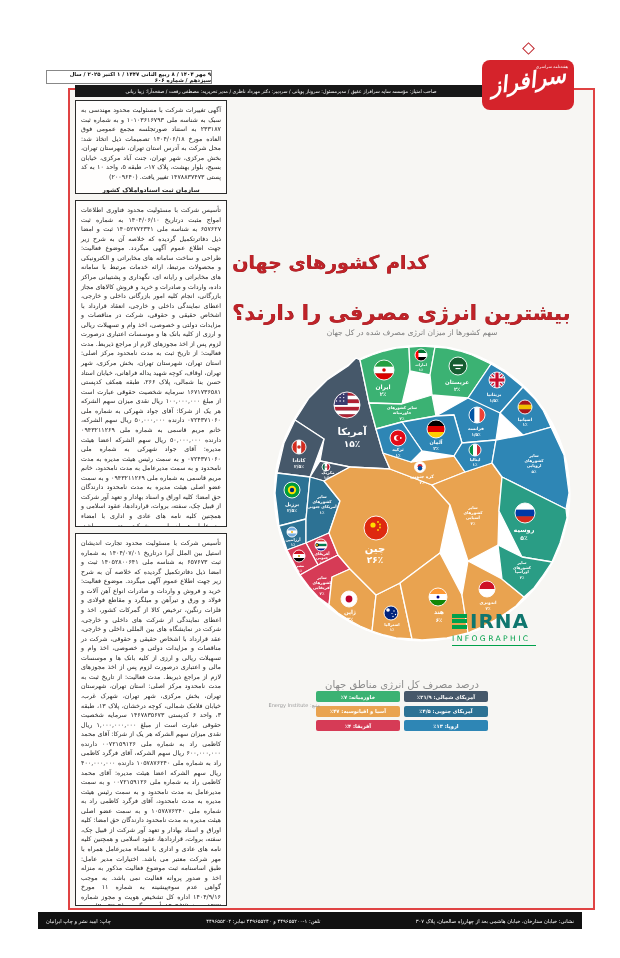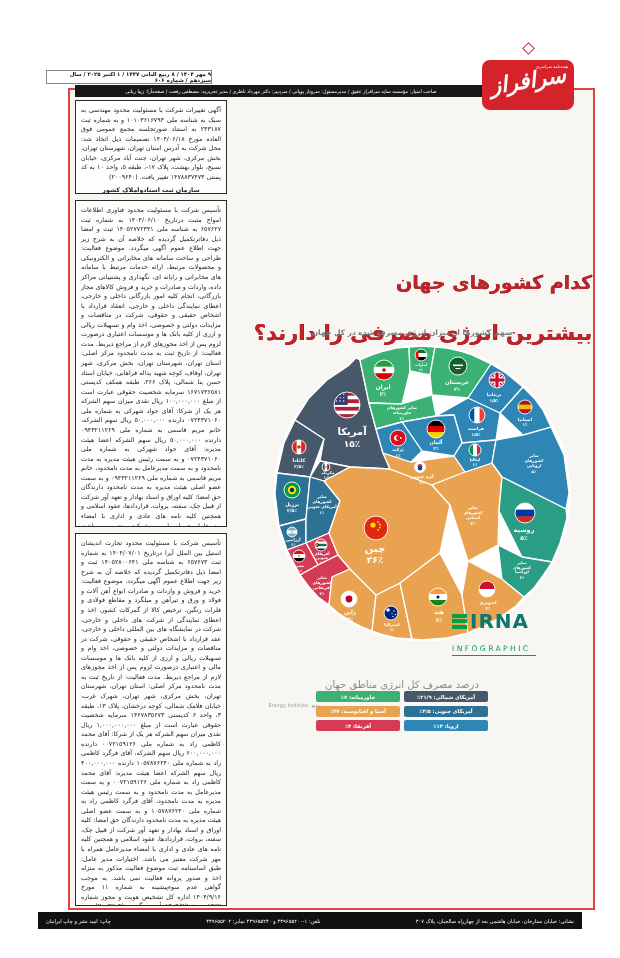--- a/index.html
+++ b/index.html
@@ -20,33 +20,33 @@
             display:flex;align-items:center;justify-content:center;z-index:4;}
   .credits{position:absolute;left:75px;top:85px;width:412px;height:12px;background:#181818;
            color:#fff;font-size:4.8px;direction:rtl;display:flex;align-items:center;
            justify-content:center;z-index:4;}
   
   .notice{position:absolute;left:75px;width:152px;background:#fffefd;border:0.9px solid #2b2b2b;
           padding:4px 5px;box-sizing:border-box;direction:rtl;overflow:hidden;color:#1c1c1c;}
   .notice p{margin:0;font-size:6.3px;line-height:1.52;text-align:justify;}
   .notice .org{margin-top:3px;font-weight:bold;text-align:center;font-size:6.3px;line-height:1.5;}
   
-  .headline{position:absolute;left:232px;top:270px;width:360px;text-align:right;direction:rtl;
+  .headline{position:absolute;left:232px;top:250px;width:360px;text-align:left;direction:rtl;
             color:#bf2329;font-weight:bold;font-size:19px;line-height:1.32;
             text-shadow:0.4px 0.4px 0 #7a1418;}
   .subhead{position:absolute;left:232px;top:328px;width:360px;text-align:center;direction:rtl;
-           color:#7c7c7c;font-size:7.5px;font-weight:bold;}
+           color:#7c7c7c;font-size:7.5px;}
   #chart-svg{position:absolute;left:272px;top:343px;}
   .irna{position:absolute;left:452px;top:609px;width:84px;z-index:6;border-bottom:1.4px solid #00a14b;
         padding-bottom:2px;}
   .irna-row{display:flex;align-items:center;gap:3px;}
   .irna-mark{display:flex;flex-direction:column;gap:1.5px;}
   .irna-mark span{display:block;width:15px;height:4px;background:#00a14b;}
   .irna-name{color:#0f766e;font-weight:bold;font-size:20px;letter-spacing:1px;}
-  .irna-sub{color:#00a14b;font-size:7.6px;letter-spacing:2.4px;margin-top:11px;}
+  .irna-sub{color:#00a14b;font-size:7.6px;letter-spacing:2.4px;margin-top:1px;}
   .legend-title{position:absolute;left:302px;top:679px;width:200px;text-align:center;direction:rtl;
                 color:#8a8a8a;font-size:10px;}
   .legend-col{position:absolute;top:691px;width:84px;}
   .legend-col.right{left:404px;} .legend-col.left{left:316px;}
   .pill{height:11px;border-radius:2px;margin-bottom:3.5px;color:#fff;font-size:5.2px;
         font-weight:bold;direction:rtl;display:flex;align-items:center;justify-content:center;}
   .source{position:absolute;left:234px;top:702px;width:86px;color:#9a9a9a;font-size:5px;
           direction:rtl;text-align:right;}
   
   .footer-bar{position:absolute;left:38px;top:912px;width:544px;height:17px;background:#111;

